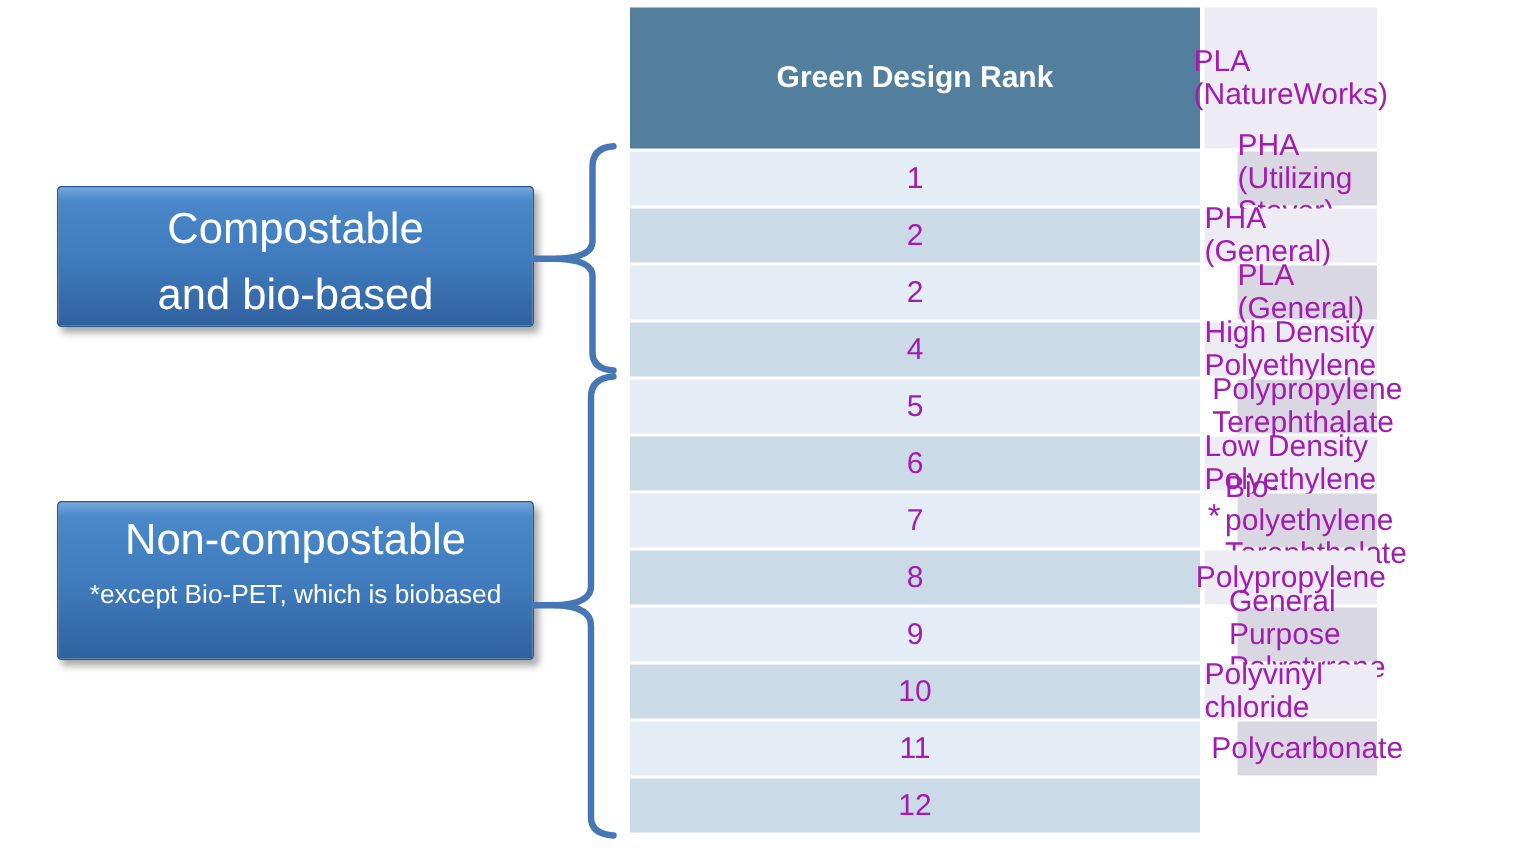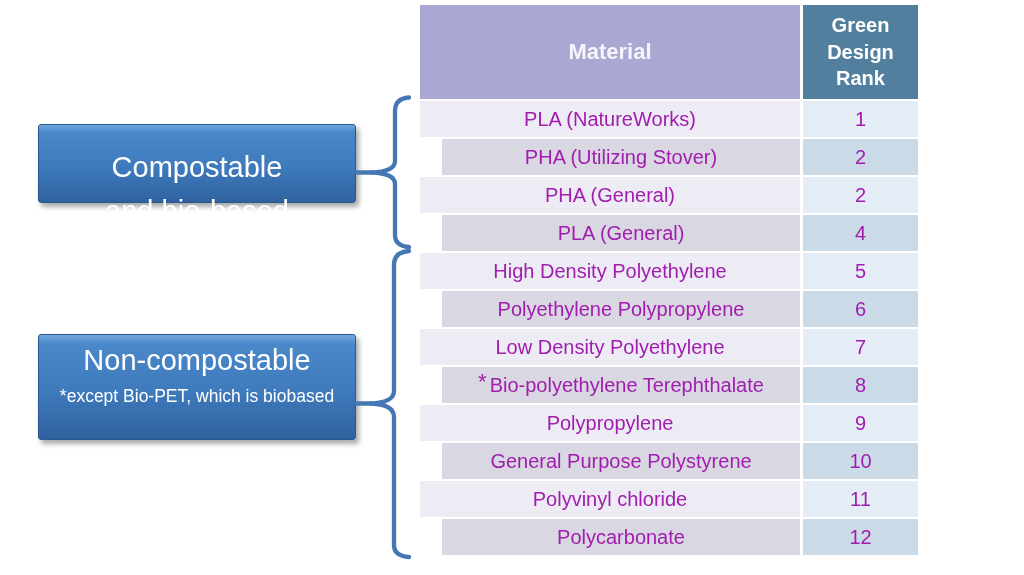--- a/index.html
+++ b/index.html
@@ -70,21 +70,21 @@
     left: 38px;
     width: 318px;
     border: 1px solid #27588f;
     border-radius: 3px;
     background: linear-gradient(to bottom,
       #74a7de 0%, #4a88ca 9%, #3e7abc 55%, #30619f 100%);
     box-shadow: 3px 4px 5px rgba(100,100,100,0.55);
     color: #ffffff;
     text-align: center;
   }
-  .callout-1 { top: 124px; height: 79px; padding-top: 20px; }
+  .callout-1 { top: 124px; height: 94px; padding-top: 6px; }
   .callout-2 { top: 334px; height: 106px; padding-top: 3px; }
   .callout .big-line {
     font-size: 29px;
     line-height: 44px;
     white-space: nowrap;
   }
   .callout .note-line {
     font-size: 17.5px;
     line-height: 28px;
     white-space: nowrap;
@@ -122,21 +122,20 @@
   </div>
 
   <svg class="brace-layer" viewBox="0 0 1024 575">
     <path class="connector" d="M 357 172.5 L 372 172.5"></path>
     <path class="brace" d="M 409 97.5 Q 395 98.5 395 111 L 395 161 Q 395 171.5 372 172.5 Q 395 173.5 395 184 L 395 235 Q 395 246 409 247"></path>
     <path class="connector" d="M 357 403.5 L 371 403.5"></path>
     <path class="brace" d="M 409 251 Q 394 252 394 265 L 394 391 Q 394 402.5 371 403.5 Q 394 404.5 394 417 L 394 545 Q 394 556 409 557"></path>
   </svg>
 
   <div class="materials-table" id="materials-table">
-    <div class="cell th th-material">Material</div>
     <div class="cell th th-rank">Green Design Rank</div>
 
   <div class="cell mat odd">
         <span>PLA (NatureWorks)</span>
       </div>
       <div class="cell rank odd">1</div>
       <div class="cell mat even">
         <span>PHA (Utilizing Stover)</span>
       </div>
       <div class="cell rank even">2</div>
@@ -146,21 +145,21 @@
       <div class="cell rank odd">2</div>
       <div class="cell mat even">
         <span>PLA (General)</span>
       </div>
       <div class="cell rank even">4</div>
       <div class="cell mat odd">
         <span>High Density Polyethylene</span>
       </div>
       <div class="cell rank odd">5</div>
       <div class="cell mat even">
-        <span>Polyethylene Polypropylene</span>
+        <span>Polypropylene Terephthalate</span>
       </div>
       <div class="cell rank even">6</div>
       <div class="cell mat odd">
         <span>Low Density Polyethylene</span>
       </div>
       <div class="cell rank odd">7</div>
       <div class="cell mat even">
         <span class="prefix">*</span>
         <span>Bio-polyethylene Terephthalate</span>
       </div>

